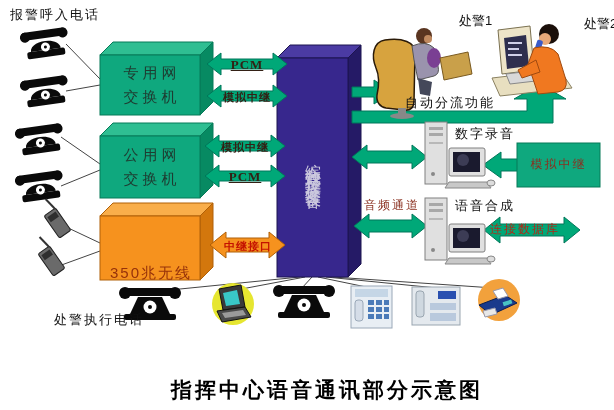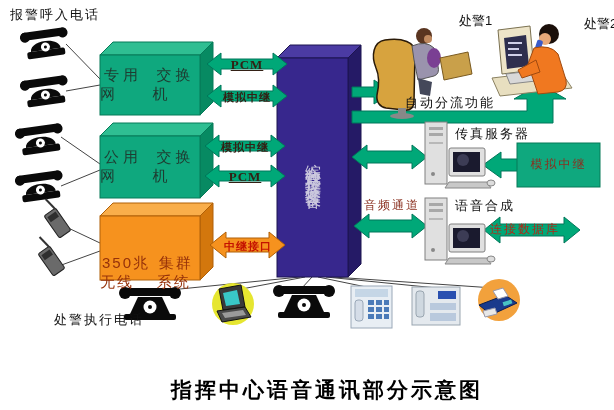--- a/index.html
+++ b/index.html
@@ -1,21 +1,21 @@
 <!DOCTYPE html>
 <html><head>
 <meta charset="utf-8">
 <style>
   html,body{margin:0;padding:0;background:#fff;}
   .stage{position:relative;width:614px;height:410px;background:#fff;overflow:hidden;
          font-family:"Liberation Sans",sans-serif;padding-left:40px;}
   svg{position:absolute;left:0;top:0;}
   .lbl{position:absolute;white-space:nowrap;color:#111;line-height:1.1;}
   .lbl-cn{letter-spacing:2px;}
-  .boxlabel{position:absolute;display:flex;flex-direction:row;align-items:center;
+  .boxlabel{position:absolute;display:flex;flex-direction:column;align-items:center;
             justify-content:center;gap:5px;font-size:15px;letter-spacing:4px;
             color:#1e3c31;text-indent:4px;}
   .boxlabel.orange{color:#96320a;letter-spacing:2px;text-indent:2px;margin-top:25px;}
   .central-text{position:absolute;left:277px;top:58px;width:71px;height:219px;
                 display:flex;align-items:center;justify-content:center;}
   .central-text span{writing-mode:vertical-rl;text-orientation:upright;
                      font-size:16px;letter-spacing:3px;color:#ccc9de;}
   .arrowlabel{position:absolute;text-align:center;font-size:11px;color:#332015;
               letter-spacing:1px;font-weight:bold;}
   .pcm{font-family:"Liberation Serif",serif;font-size:13px;letter-spacing:1px;text-decoration:underline;}
@@ -257,37 +257,36 @@
 <div class="boxlabel" style="left:100px;top:55px;width:100px;height:60px;">
   <span>专用网</span>
   <span>交换机</span>
 </div>
 <div class="boxlabel" style="left:100px;top:136px;width:100px;height:62px;">
   <span>公用网</span>
   <span>交换机</span>
 </div>
 <div class="boxlabel orange" style="left:100px;top:216px;width:100px;height:64px;">
   <span>350兆无线</span>
-  <span>集群系统</span>
 </div>
 
 <div class="central-text">
   <span>综合数字程控接处警设备</span>
 </div>
 
 <span class="arrowlabel pcm" style="left:207px;top:57px;width:80px;">PCM</span>
 <span class="arrowlabel" style="left:207px;top:90px;width:80px;">模拟中继</span>
 <span class="arrowlabel" style="left:205px;top:140px;width:80px;">模拟中继</span>
 <span class="arrowlabel pcm" style="left:205px;top:169px;width:80px;">PCM</span>
 <span class="arrowlabel red" style="left:212px;top:239px;width:72px;">中继接口</span>
 
 <span class="lbl" style="left:459px;top:14px;font-size:13px;">处警1</span>
 <span class="lbl" style="left:584px;top:17px;font-size:13px;">处警2</span>
 <span class="lbl lbl-cn" style="left:405px;top:96px;font-size:13px;">自动分流功能</span>
-<span class="lbl lbl-cn" style="left:455px;top:127px;font-size:13px;">传真服务器</span>
+<span class="lbl lbl-cn" style="left:455px;top:127px;font-size:13px;">数字录音</span>
 <span class="lbl lbl-cn maroon" style="left:517px;top:158px;width:83px;text-align:center;font-size:12px;">模拟中继</span>
 <span class="lbl lbl-cn" style="left:455px;top:199px;font-size:13px;">语音合成</span>
 <span class="lbl lbl-cn maroon" style="left:364px;top:199px;font-size:12px;">音频通道</span>
 <span class="lbl lbl-cn" style="left:490px;top:223px;font-size:12px;color:#b02818;">连接数据库</span>
 
 <div class="caption">指挥中心语音通讯部分示意图</div>
 
 </div>
 
 </body></html>

